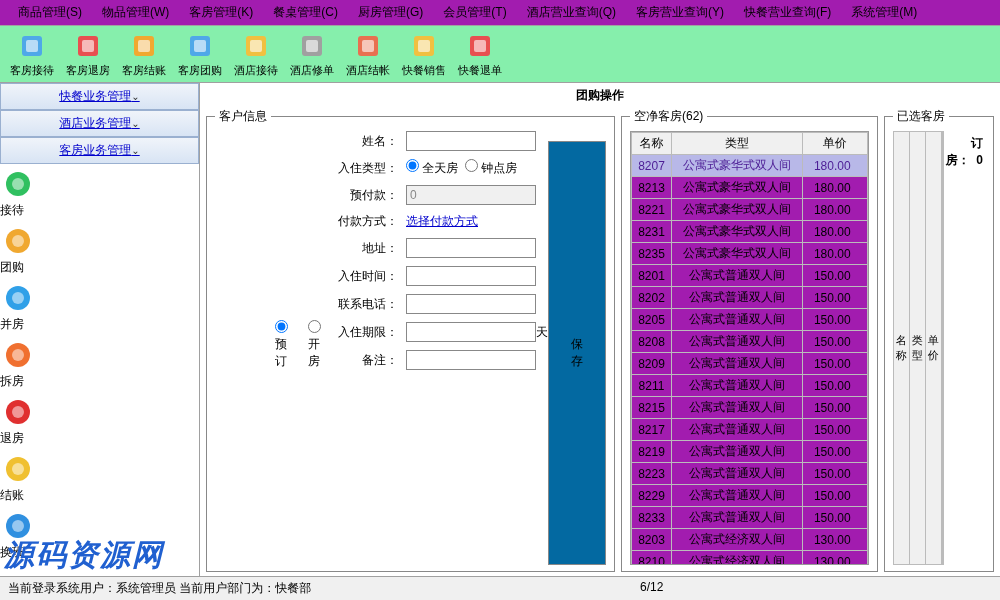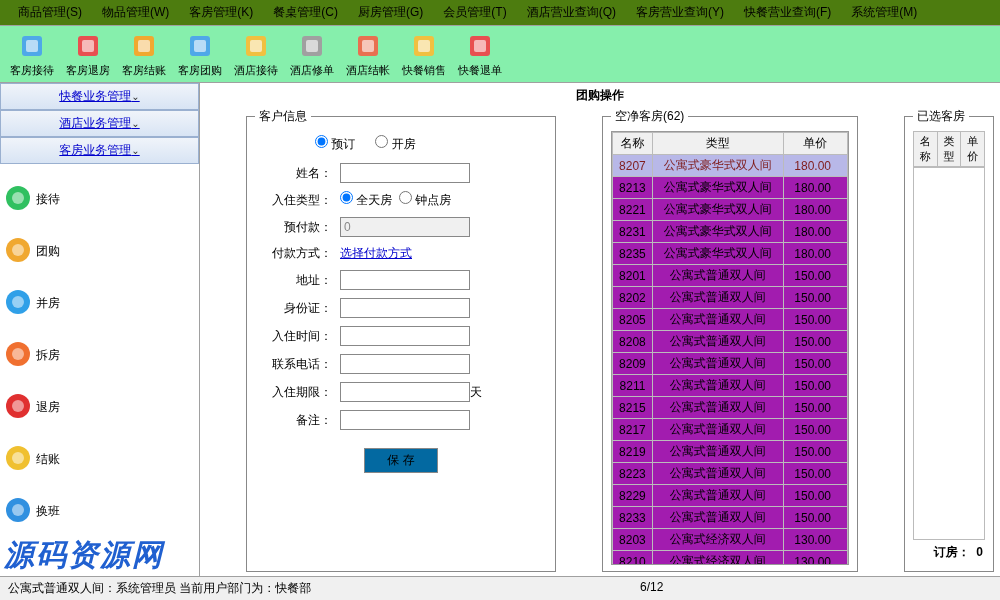--- a/index.html
+++ b/index.html
@@ -1,59 +1,59 @@
 <!DOCTYPE html>
 <html><head>
 <meta charset="utf-8">
 <style>
 * { box-sizing: border-box; margin: 0; padding: 0; font-family: "SimSun", "Microsoft YaHei", sans-serif; font-size: 12px; }
 body { background: #fff; width: 1000px; height: 600px; overflow: hidden; display: flex; flex-direction: column; }
 
-.menubar { display: flex; border-bottom: 1px solid #a0a0a0; padding: 2px 8px; background: #4d7c0f; }
+.menubar { display: flex; border-bottom: 1px solid #a0a0a0; padding: 2px 8px; background: #a21caf; }
 .menubar span { padding: 2px 10px; cursor: pointer; }
 
 .toolbar { display: flex; border-bottom: 1px solid #a0a0a0; padding: 2px 4px; background: #86efac; }
 .toolbar .tbtn { display: flex; flex-direction: column; align-items: center; padding: 2px 6px; cursor: pointer; }
 .toolbar .tico { width: 32px; height: 32px; display: flex; align-items: center; justify-content: center; border-radius: 4px; }
 .toolbar .tlbl { font-size: 11px; margin-top: 1px; }
 
 .main { flex: 1; display: flex; overflow: hidden; }
 
 .sidebar { width: 200px; border-right: 1px solid #a0a0a0; display: flex; flex-direction: column; background: #f5f5f5; }
 .accordion-hdr { background: linear-gradient(#f0f4fa, #d8e4f4); border: 1px solid #9ab0d0; padding: 4px 8px; display: flex; justify-content: center; align-items: center; cursor: pointer; color: #0000cc; text-decoration: underline; }
 .accordion-hdr .chev { color: #333; text-decoration: none; font-size: 10px; }
 .navlist { flex: 1; overflow-y: auto; background: #fff; }
-.navitem { display: flex; flex-direction: row; align-items: center; padding: 18px 0 2px; cursor: pointer; }
+.navitem { display: flex; flex-direction: column; padding: 4px 0 2px; cursor: pointer; }
 .navico { width: 36px; height: 32px; }
 .navlbl { margin-top: 2px; }
 
 .content { flex: 1; display: flex; flex-direction: column; overflow: hidden; }
 .ctitle { text-align: center; font-weight: bold; padding: 4px; }
 
 .cols { flex: 1; display: flex; gap: 6px; padding: 0 6px 4px; overflow: hidden; }
-fieldset { border: 1px solid #888; padding: 6px 8px; display: flex; flex-direction: column; margin-left: 40px; }
+fieldset { border: 1px solid #888; padding: 6px 8px; display: flex; flex-direction: row; }
 legend { padding: 0 4px; }
 
 .fs-cust { width: 310px; }
 .fs-rooms { flex: 1; overflow: hidden; }
 .fs-sel { width: 90px; }
 
 .radiorow { display: flex; gap: 20px; margin: 4px 0 10px 60px; align-items: center; }
 .frow { display: flex; align-items: center; margin-bottom: 8px; }
 .flabel { width: 85px; text-align: right; padding-right: 8px; }
 .frow input[type=text] { width: 130px; height: 20px; border: 1px solid #888; padding: 0 3px; }
 .frow input[disabled] { background: #f0f0f0; color: #888; }
 .link { color: #0000cc; text-decoration: underline; cursor: pointer; }
 .savebtn { margin: 10px auto 0; padding: 3px 22px; border: 1px solid #888; background: #0369a1; cursor: pointer; }
 
 .roomtbl-wrap { flex: 1; overflow-y: scroll; border: 1px solid #999; }
 .roomtbl { width: 100%; border-collapse: collapse; }
 .roomtbl th, .roomtbl td { border: 1px solid #bbb; padding: 2px 4px; text-align: center; height: 19px; background: #a21caf; }
 .roomtbl th { background: #f0f0f0; font-weight: normal; }
-.roomtbl tr.sel td { background: #b8b8e8; color: #7f1d1d; }
+.roomtbl tr.sel td { background: #b8b8e8; color: #4c1d95; }
 .roomtbl td:nth-child(3) { text-align: right; padding-right: 16px; }
 
 .seltbl { width: 100%; border-collapse: collapse; }
 .seltbl th { border: 1px solid #bbb; background: #f0f0f0; padding: 2px; font-weight: normal; font-size: 11px; }
 .selbody { flex: 1; border: 1px solid #bbb; }
 .booking { padding: 4px 2px; text-align: right; font-weight: bold; }
 
 .statusbar { border-top: 1px solid #a0a0a0; padding: 3px 8px; display: flex; justify-content: space-between; background: #f0f0f0; font-size: 11px; }
 
 .watermark { position: absolute; bottom: 24px; left: 4px; font-size: 30px; font-weight: bold; color: #2060d0; pointer-events: none; font-style: italic; letter-spacing: 2px; }
@@ -245,24 +245,20 @@
             <div class="frow">
               <div class="flabel">预付款：</div>
               <input type="text" value="0" disabled="" style="">
             </div>
             <div class="frow">
               <div class="flabel">付款方式：</div>
               <span class="link">选择付款方式</span>
             </div>
             <div class="frow">
               <div class="flabel">地址：</div>
-              <input type="text" style="">
-            </div>
-            <div class="frow">
-              <div class="flabel">身份证：</div>
               <input type="text" style="">
             </div>
             <div class="frow">
               <div class="flabel">入住时间：</div>
               <input type="text" style="">
             </div>
             <div class="frow">
               <div class="flabel">联系电话：</div>
               <input type="text" style="">
             </div>
@@ -403,18 +399,18 @@
             </thead>
           </table>
         <div class="selbody"></div>
         <div class="booking"><span>订房：</span>&nbsp;&nbsp;<span>0</span></div>
       </fieldset>
     </div>
   </div>
 </div>
 
 <div class="statusbar">
-  <span>公寓式普通双人间：系统管理员    当前用户部门为：快餐部</span>
+  <span>当前登录系统用户：系统管理员    当前用户部门为：快餐部</span>
   <span>6/12</span>
   <span></span>
 </div>
 
 <div class="watermark">源码资源网</div>
 
 </body></html>

